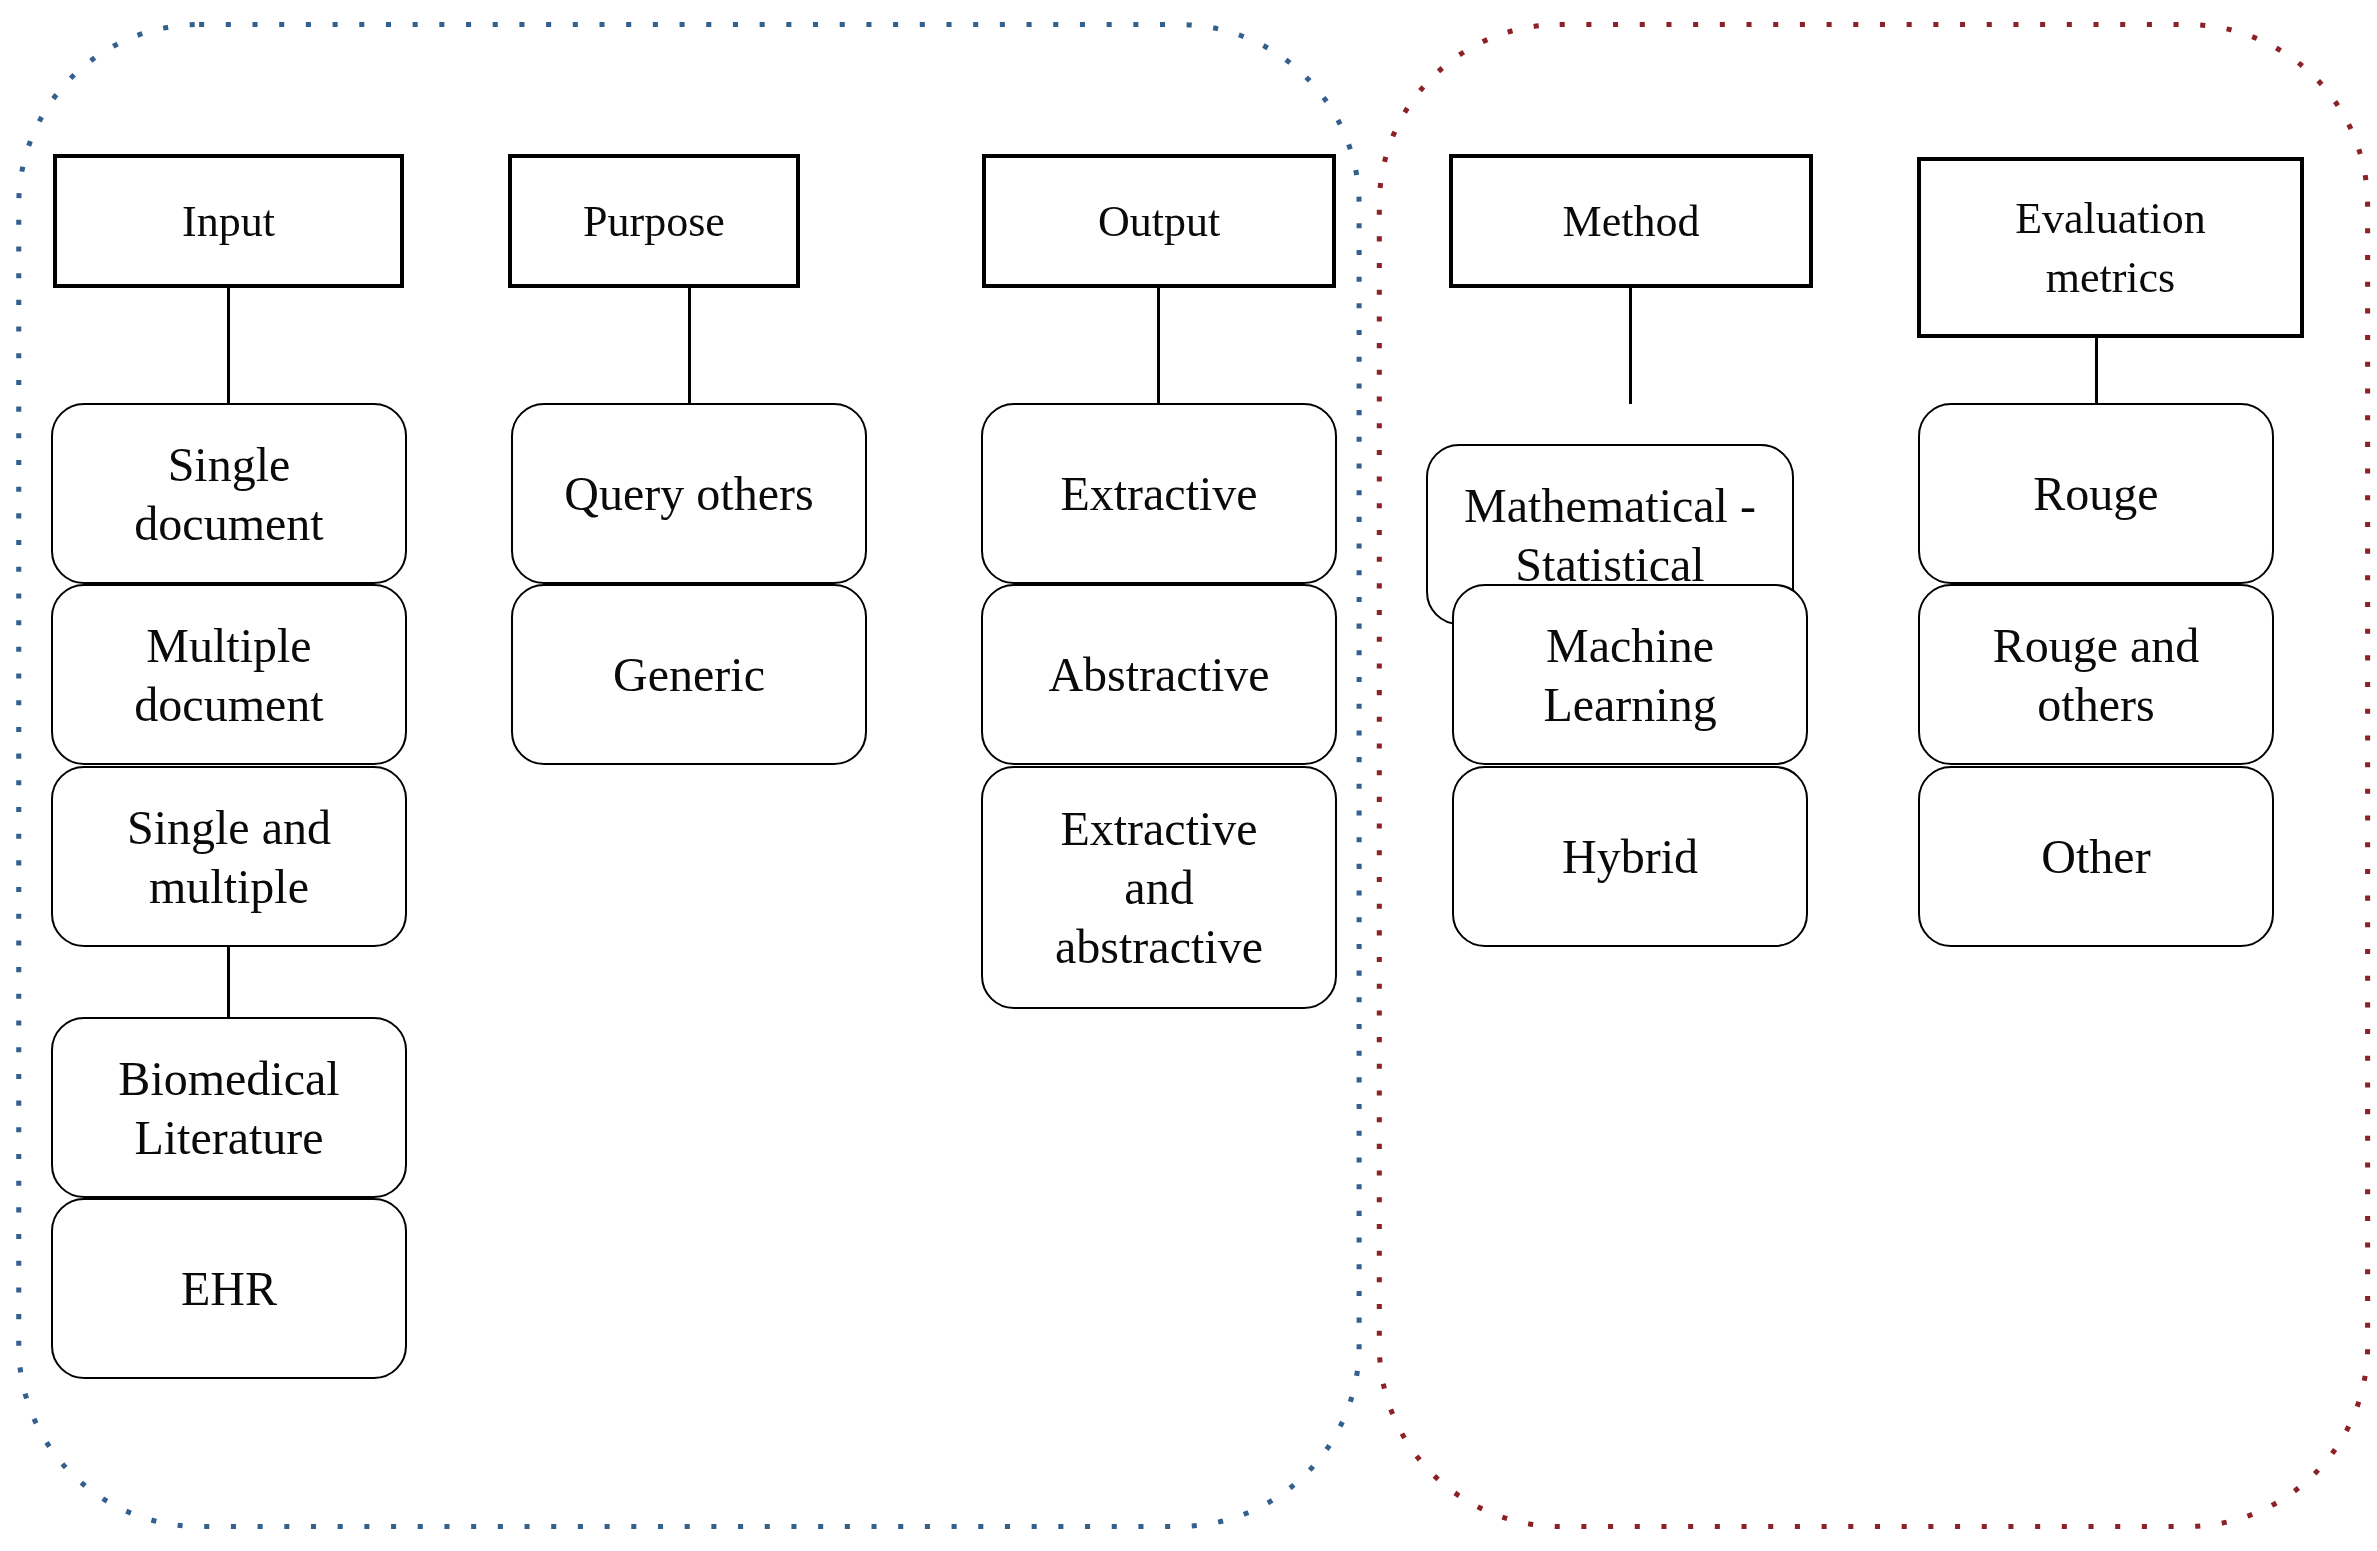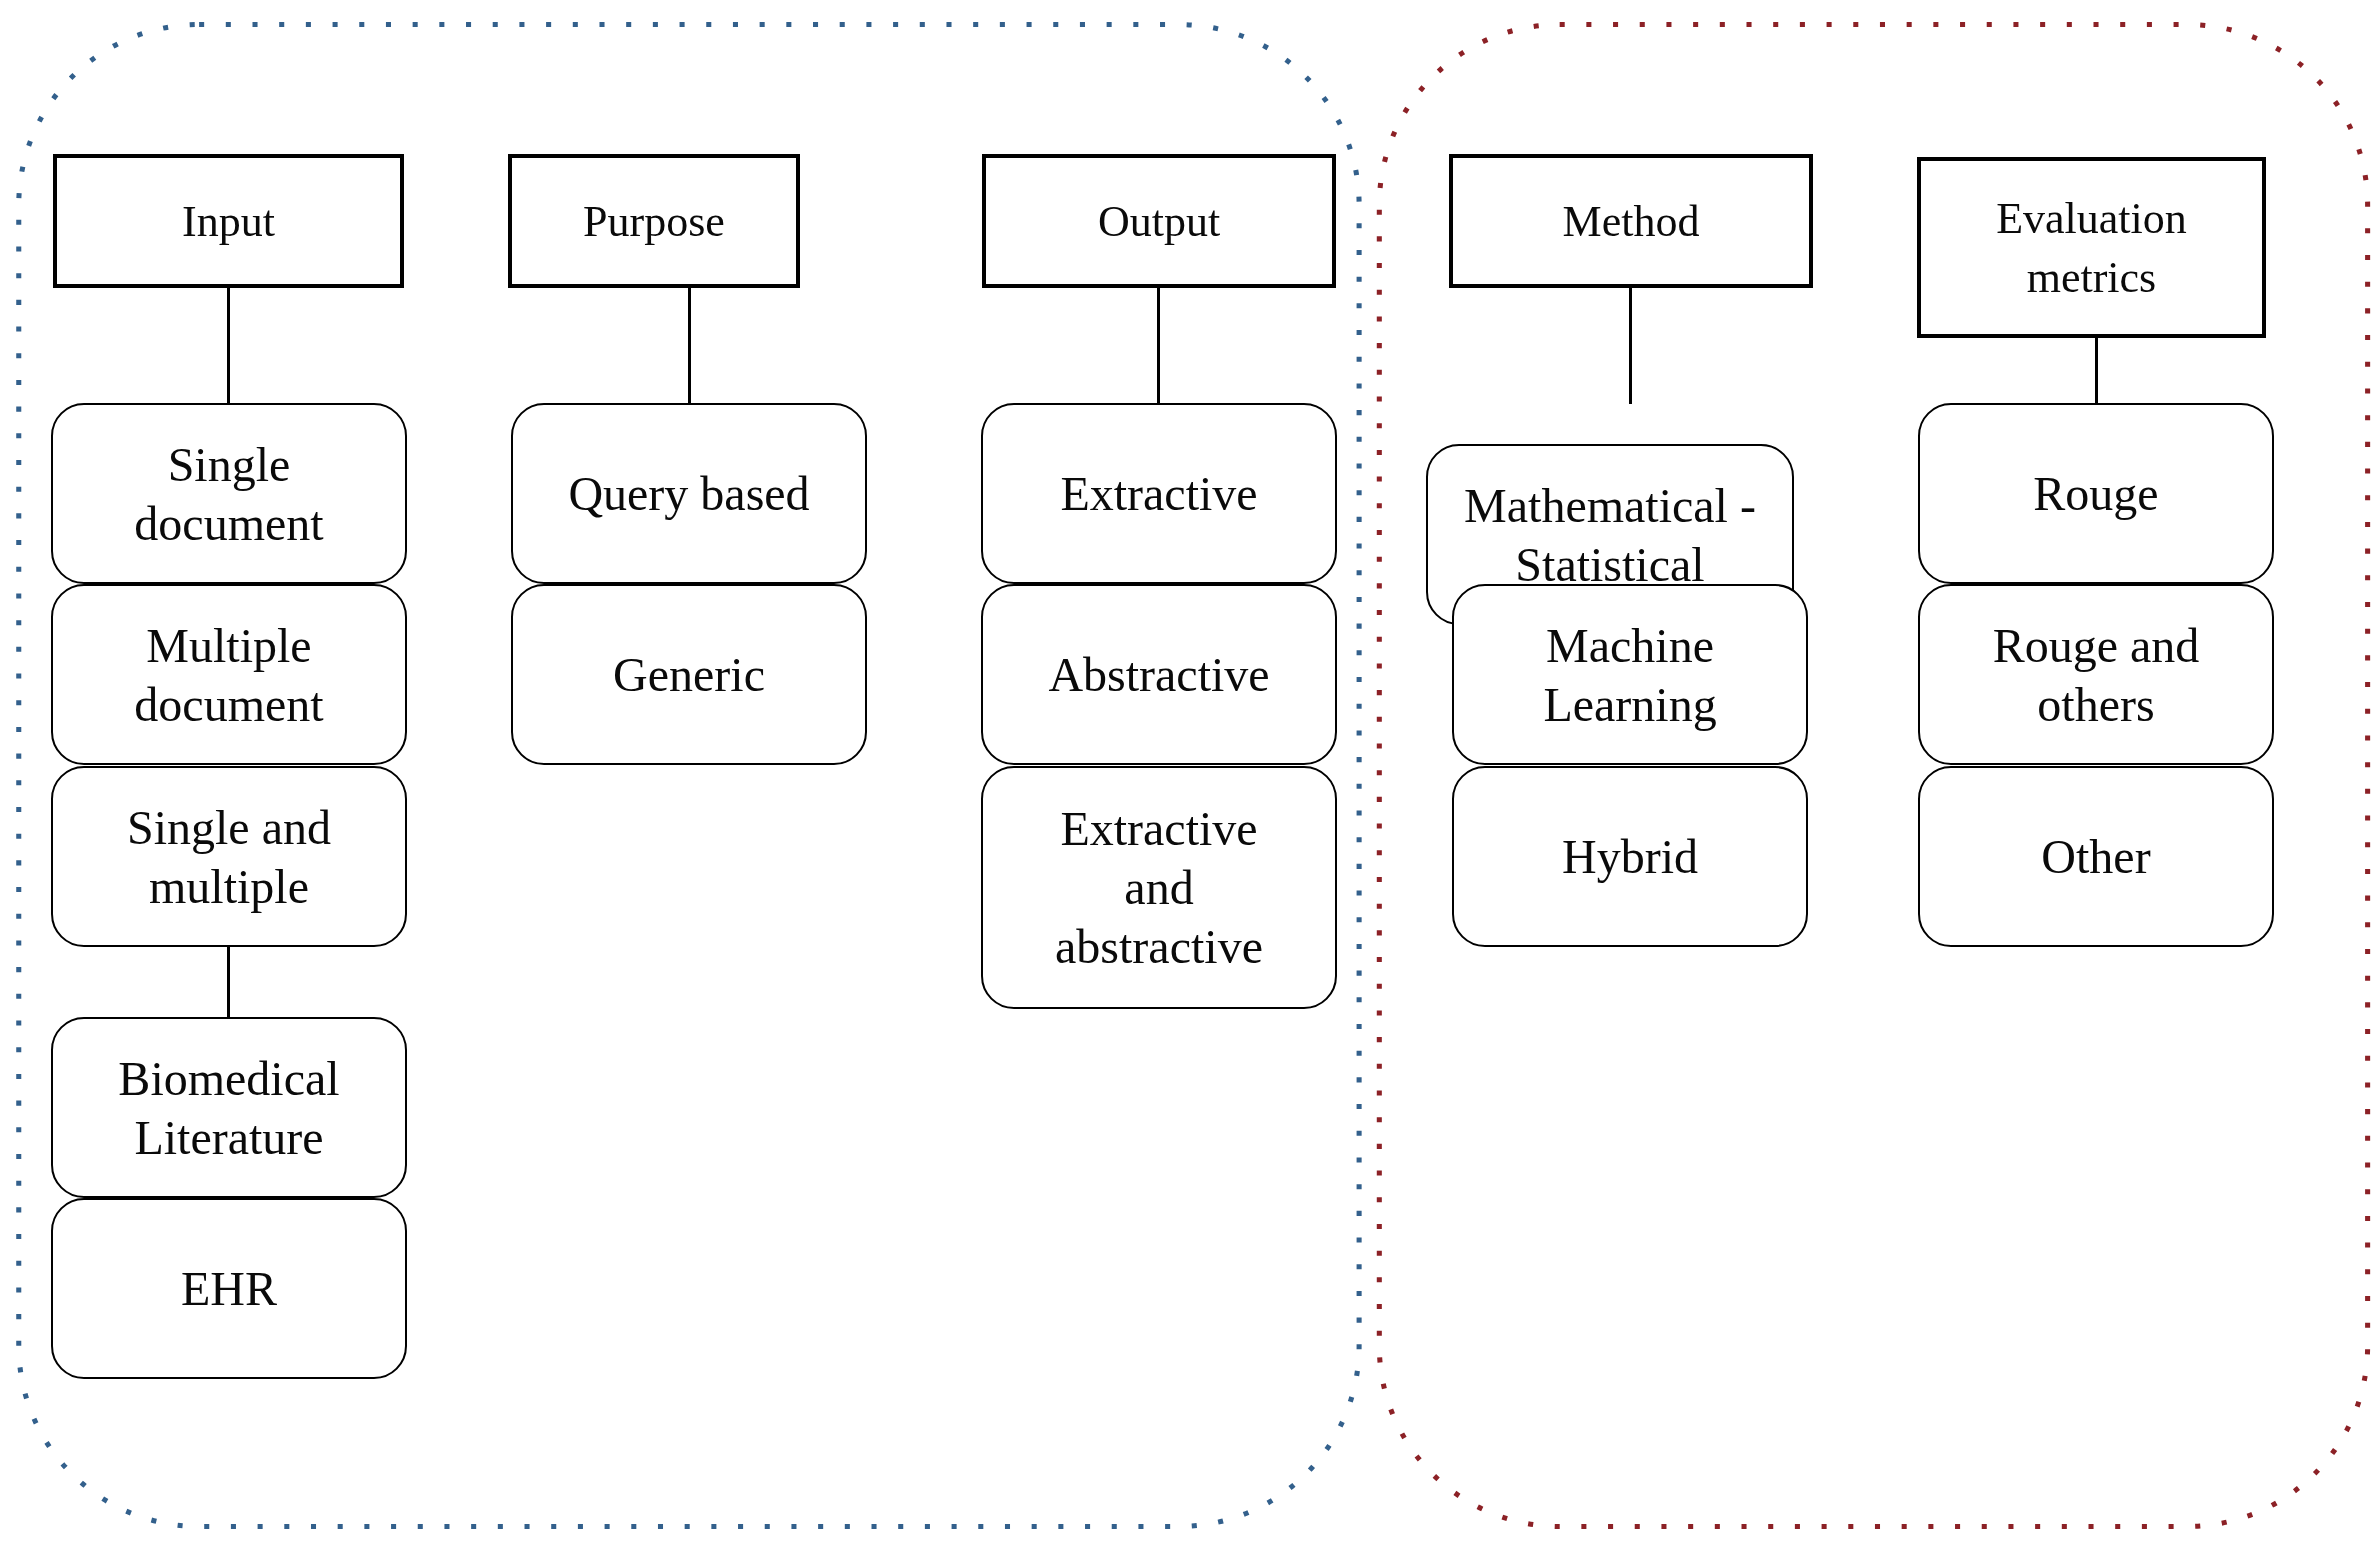--- a/index.html
+++ b/index.html
@@ -85,21 +85,21 @@
     <span class="lbl" style="max-width:267px;">Biomedical Literature</span>
   </div>
   <div class="rbox" style="left:51px; top:1198px; width:356px; height:181px;">
     <span class="lbl">EHR</span>
   </div>
 
   <div class="hdr" style="left:508px; top:154px; width:292px; height:134px;">
     <span class="lbl">Purpose</span>
   </div>
   <div class="rbox" style="left:511px; top:403px; width:356px; height:181px;">
-    <span class="lbl">Query based</span>
+    <span class="lbl">Query others</span>
   </div>
   <div class="rbox" style="left:511px; top:584px; width:356px; height:181px;">
     <span class="lbl">Generic</span>
   </div>
 
   <div class="hdr" style="left:982px; top:154px; width:354px; height:134px;">
     <span class="lbl">Output</span>
   </div>
   <div class="rbox" style="left:981px; top:403px; width:356px; height:181px;">
     <span class="lbl">Extractive</span>
@@ -117,21 +117,21 @@
   <div class="rbox" style="left:1426px; top:403px; width:368px; height:181px;margin-top:41px;">
     <span class="lbl" style="max-width:339px;">Mathematical - Statistical</span>
   </div>
   <div class="rbox" style="left:1452px; top:766px; width:356px; height:181px;">
     <span class="lbl">Hybrid</span>
   </div>
   <div class="rbox" style="left:1452px; top:584px; width:356px; height:181px;">
     <span class="lbl" style="max-width:224px;">Machine Learning</span>
   </div>
 
-  <div class="hdr" style="left:1917px; top:157px; width:349px; height:181px;">
+  <div class="hdr" style="left:1917px; top:157px; width:387px; height:181px;">
     <span class="lbl" style="max-width:253px;">Evaluation metrics</span>
   </div>
   <div class="rbox" style="left:1918px; top:403px; width:356px; height:181px;">
     <span class="lbl">Rouge</span>
   </div>
   <div class="rbox" style="left:1918px; top:584px; width:356px; height:181px;">
     <span class="lbl" style="max-width:238px;">Rouge and others</span>
   </div>
   <div class="rbox" style="left:1918px; top:766px; width:356px; height:181px;">
     <span class="lbl">Other</span>

